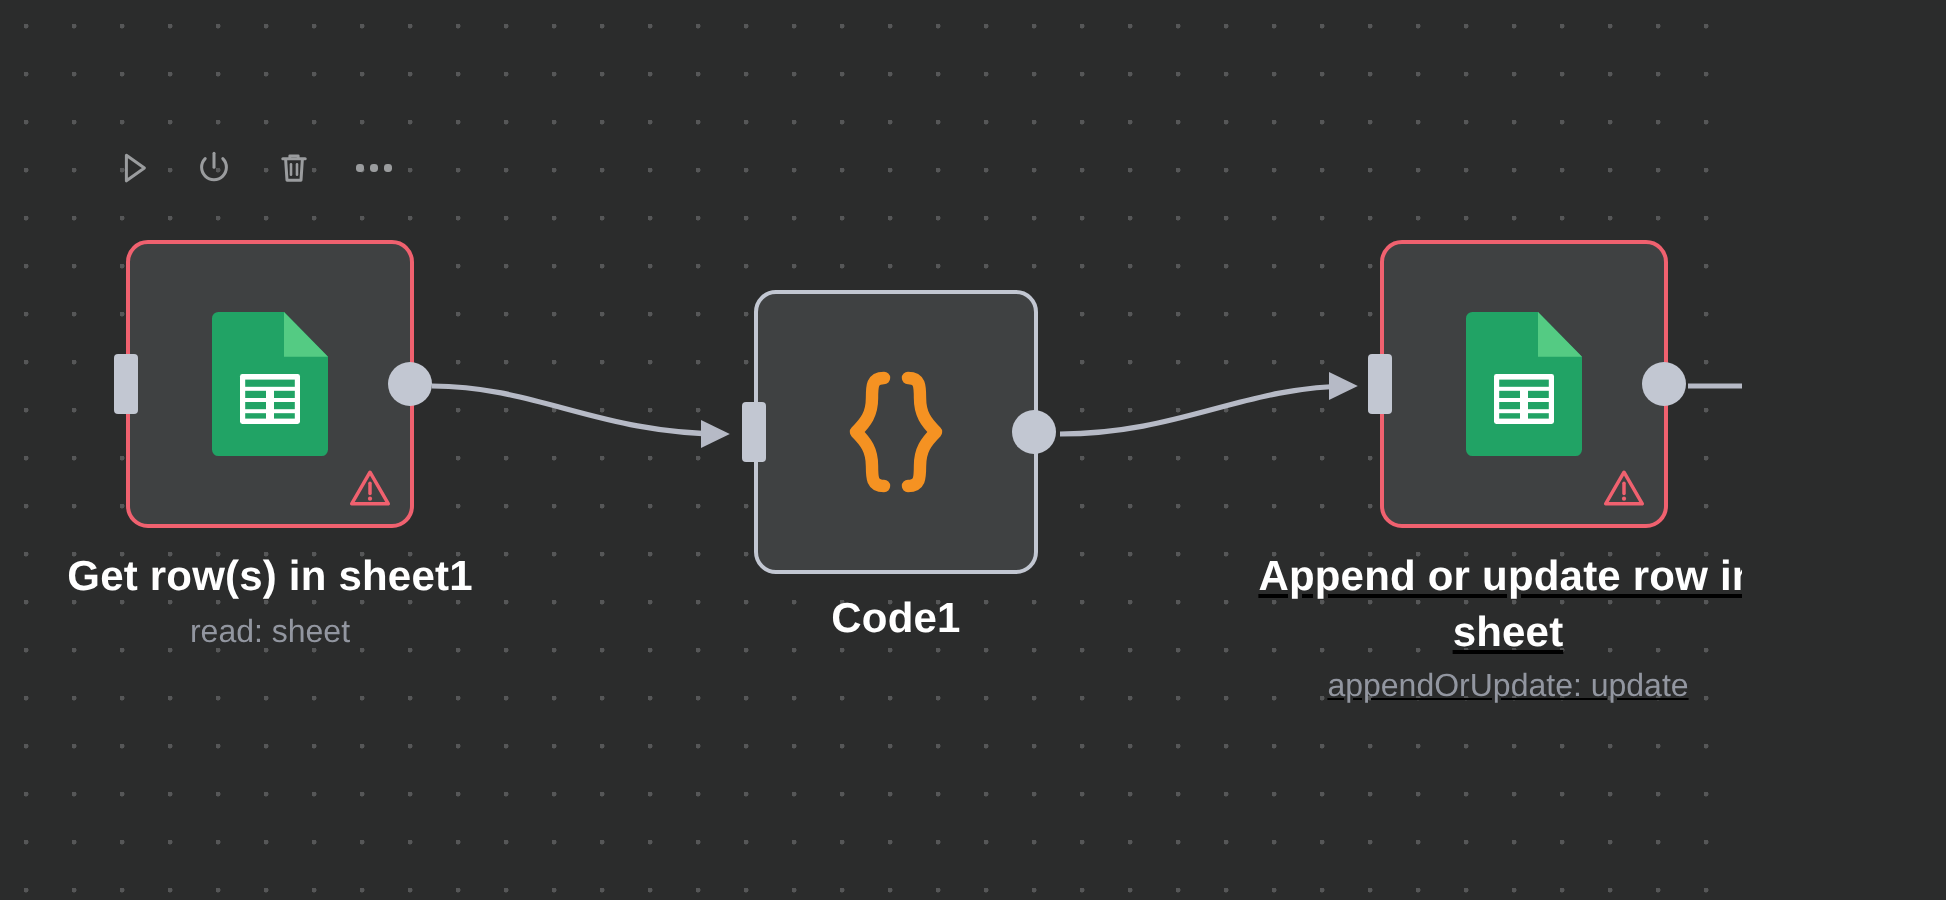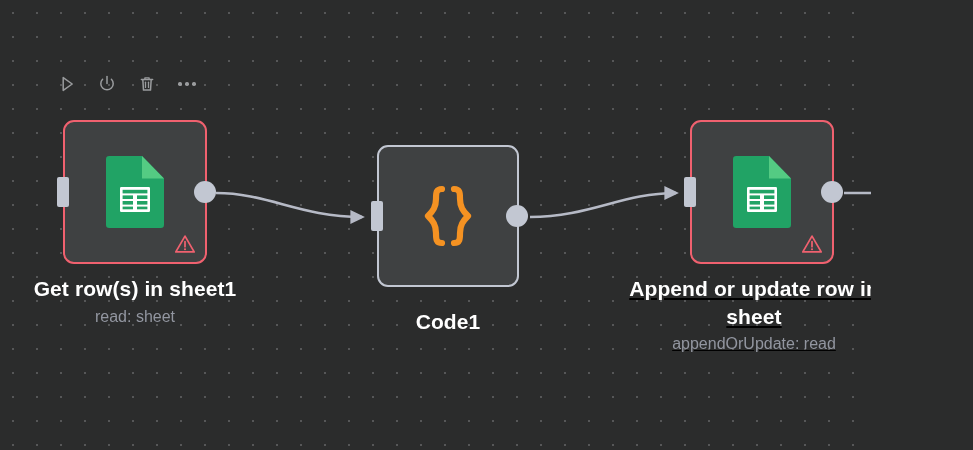--- a/index.html
+++ b/index.html
@@ -226,21 +226,21 @@
     <span class="handle-in"></span>
 
     <svg width="56" height="62" viewBox="0 0 56 62">
       <path d="M22 4 C16 4, 16 8, 16 14 C16 22, 13 26, 8 31 C13 36, 16 40, 16 48 C16 54, 16 58, 22 58" fill="none" stroke="#f59222" stroke-width="6.2" stroke-linecap="round" stroke-linejoin="round"></path>
       <path d="M34 4 C40 4, 40 8, 40 14 C40 22, 43 26, 48 31 C43 36, 40 40, 40 48 C40 54, 40 58, 34 58" fill="none" stroke="#f59222" stroke-width="6.2" stroke-linecap="round" stroke-linejoin="round"></path>
     </svg>
 
     <span class="handle-out"></span>
   </div>
 
-  <div class="caption" style="left:358px; top:308px; width:180px;">
+  <div class="caption" style="left:358px; top:296px; width:180px;">
     <div class="title">Code1</div>
   </div>
 
   <div class="node error" style="left:690px; top:120px; width:144px; height:144px;">
     <span class="handle-in"></span>
 
     <svg width="62" height="72" viewBox="0 0 62 72">
       <path d="M2 3.2 A3.2 3.2 0 0 1 5.2 0 H38 L60 22.4 V68.8 A3.2 3.2 0 0 1 56.8 72 H5.2 A3.2 3.2 0 0 1 2 68.8 Z" fill="#21a365"></path>
       <path d="M38 0 L60 22.4 H38 Z" fill="#54cb83"></path>
       <rect x="16" y="31" width="30" height="25" rx="1.2" fill="#ffffff"></rect>
@@ -257,21 +257,21 @@
       <path d="M12 3.4 L22 20.6 H2 Z" fill="none" stroke="#f0616f" stroke-width="1.9" stroke-linejoin="round"></path>
       <line x1="12" y1="9.4" x2="12" y2="15" stroke="#f0616f" stroke-width="1.9" stroke-linecap="round"></line>
       <circle cx="12" cy="17.8" r="1.15" fill="#f0616f"></circle>
     </svg>
 
     <span class="handle-out"></span>
   </div>
 
   <div class="caption" style="left:600px; top:275px; width:308px;text-decoration:underline;">
     <div class="title">Append or update row in sheet</div>
-    <div class="subtitle">appendOrUpdate: read</div>
+    <div class="subtitle">appendOrUpdate: update</div>
   </div>
 
   <div class="add-btn" style="left:918px; top:180px;">
     <svg width="14" height="14" viewBox="0 0 14 14">
       <line x1="7" y1="1.6" x2="7" y2="12.4" stroke="#c2c7d2" stroke-width="1.9" stroke-linecap="round"></line>
       <line x1="1.6" y1="7" x2="12.4" y2="7" stroke="#c2c7d2" stroke-width="1.9" stroke-linecap="round"></line>
     </svg>
   </div>
 
 </div>

